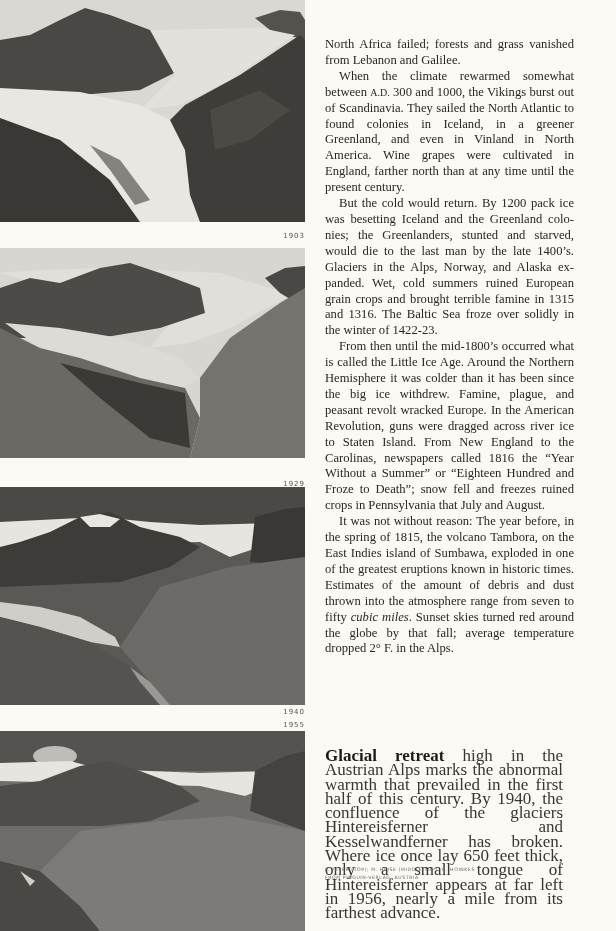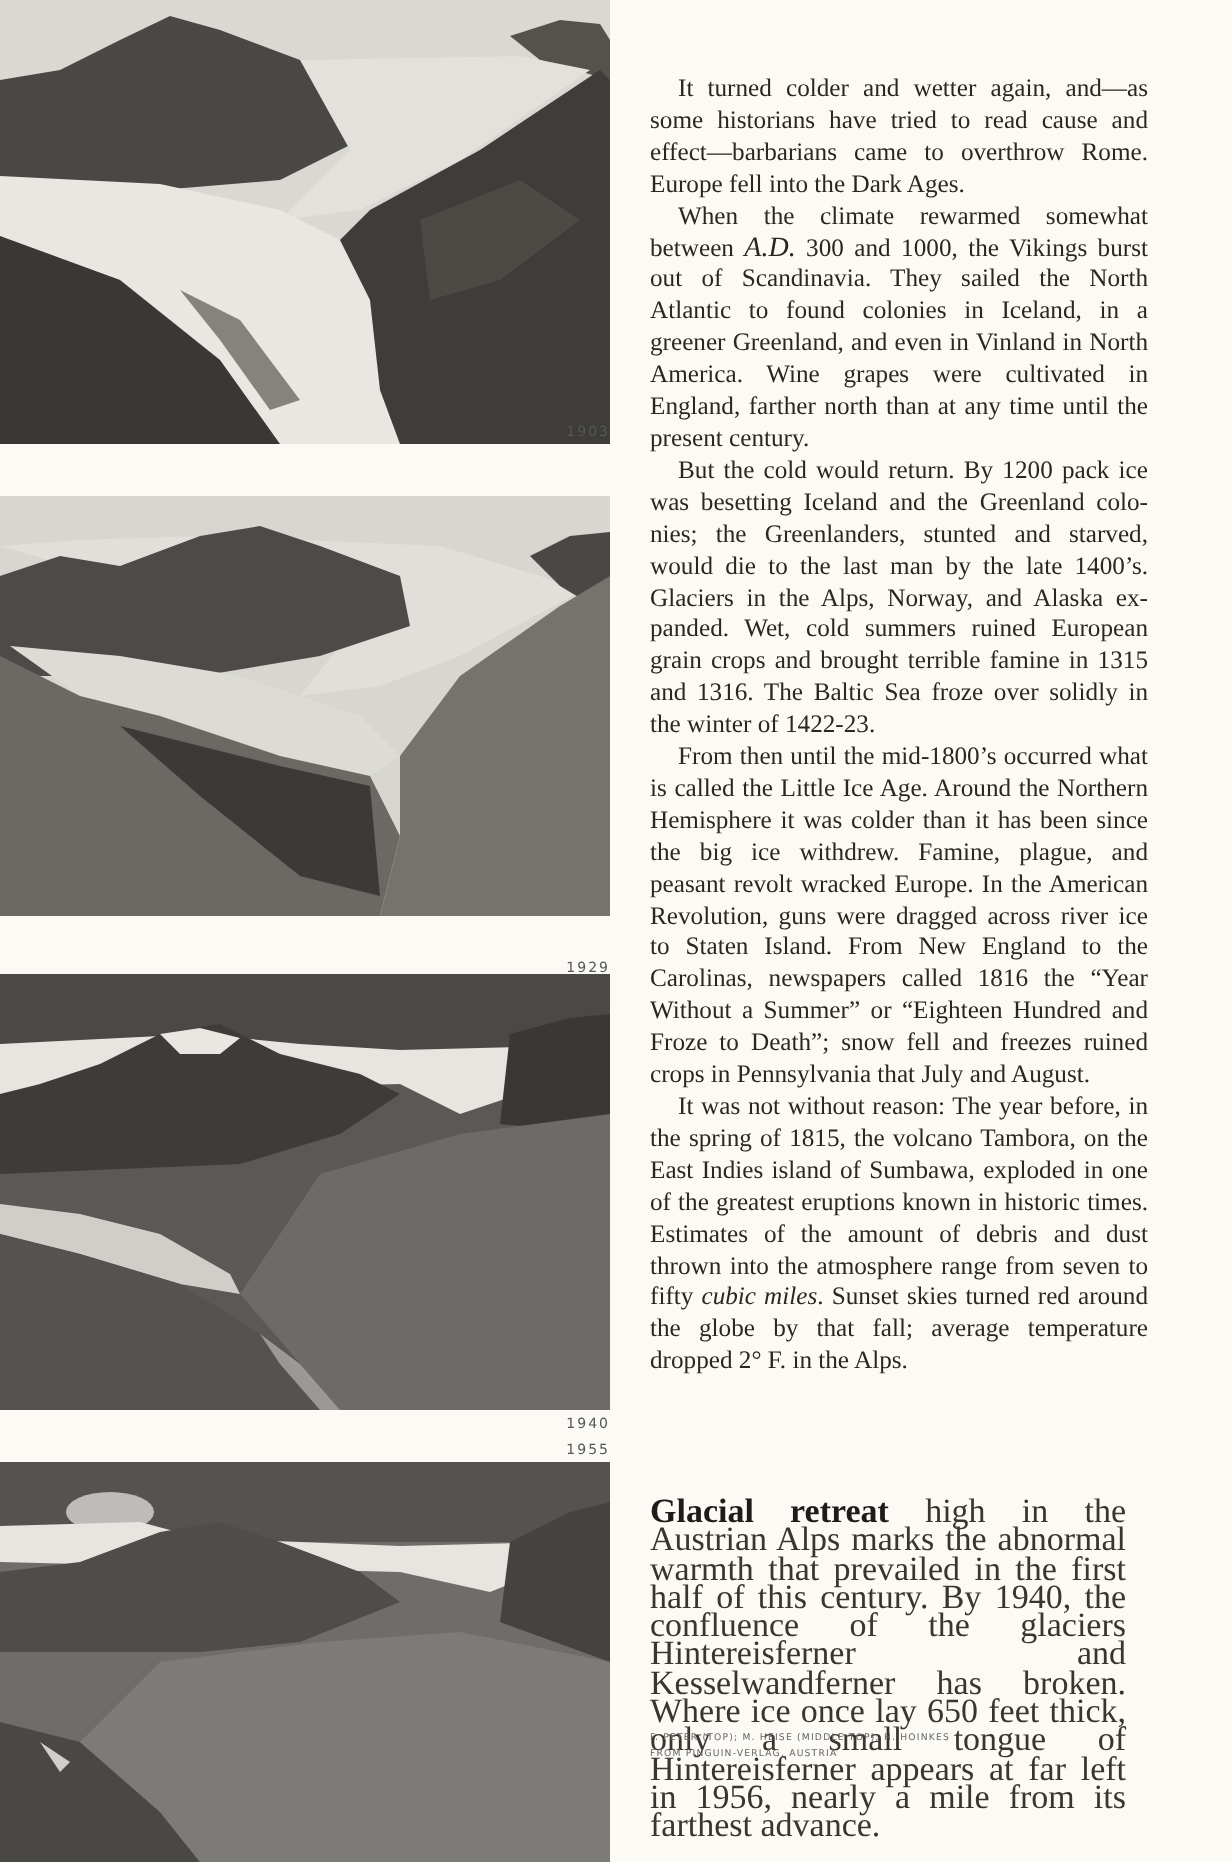--- a/index.html
+++ b/index.html
@@ -20,21 +20,21 @@
     font-family: "DejaVu Sans", sans-serif;
     font-size: 7px; letter-spacing: 1px; color: #555;
   }
   .text-col {
     position: absolute; left: 325px; width: 249px; top: 37px;
     font-size: 12.6px; line-height: 15.9px; text-align: justify;
     hyphens: manual;
   }
   .text-col p { margin: 0; text-indent: 14px; }
   .text-col p.first { text-indent: 0; }
-  .sc { font-variant: small-caps; font-size: 14px; font-style: italic; }
+  .sc { font-variant: small-caps; font-size: 10px; }
   .caption {
     position: absolute; left: 325px; width: 238px; top: 749px;
     font-size: 17px; line-height: 14.3px; text-align: justify;
     color: #3a3530;
   }
   .caption b { color: #1e1b18; }
   .credits {
     position: absolute; left: 325px; top: 866px; width: 250px;
     font-family: "DejaVu Sans", sans-serif;
     font-size: 4.6px; letter-spacing: 0.6px; line-height: 8px; color: #666;
@@ -50,21 +50,21 @@
     <path d="M0 40 L30 35 L60 20 L85 8 L110 15 L150 30 L185 45 L180 70 L140 90 L80 95 L0 90 Z" fill="#4a4844"></path>
     <path d="M255 18 L280 10 L300 12 L305 20 L305 40 L270 30 Z" fill="#55524d"></path>
     <path d="M150 30 L260 28 L295 35 L230 80 L180 105 L140 110 L175 75 Z" fill="#e2e1dc"></path>
     <path d="M0 88 L80 92 L140 105 L170 120 L185 150 L190 195 L200 222 L140 222 L110 180 L60 140 L0 118 Z" fill="#e8e7e2"></path>
     <path d="M0 118 L60 140 L110 180 L140 222 L0 222 Z" fill="#3a3835"></path>
     <path d="M185 105 L240 75 L300 35 L305 40 L305 222 L200 222 L190 195 L185 150 L170 120 Z" fill="#3f3d39"></path>
     <path d="M90 145 L120 160 L150 200 L135 205 L110 170 Z" fill="#5a5853" opacity="0.7"></path>
     <path d="M210 110 L260 90 L290 110 L250 140 L215 150 Z" fill="#55534e" opacity="0.6"></path>
   </svg>
 </div>
-<div class="year-label" style="top:212px;">1903</div>
+<div class="year-label" style="top:232px;">1903</div>
 
 <div class="photo" style="top:248px; height:210px;">
   <svg viewBox="0 0 305 210" preserveAspectRatio="none">
     <rect width="305" height="210" fill="#d7d6d0"></rect>
     <path d="M0 25 L40 22 L100 20 L150 22 L220 25 L270 40 L290 48 L230 80 L190 95 L150 100 L170 75 Z" fill="#e0dfda"></path>
     <path d="M0 40 L30 30 L60 35 L100 20 L130 15 L160 25 L200 40 L205 65 L160 80 L100 90 L0 90 Z" fill="#4d4b47"></path>
     <path d="M265 30 L285 20 L305 18 L305 60 L280 45 Z" fill="#4a4844"></path>
     <path d="M5 75 L60 80 L120 90 L180 110 L200 130 L185 140 L140 130 L80 110 L40 100 Z" fill="#dcdbd6"></path>
     <path d="M0 80 L40 100 L80 110 L140 130 L185 140 L200 170 L190 210 L0 210 Z" fill="#6b6964"></path>
     <path d="M60 115 L140 135 L185 145 L190 200 L150 190 L100 150 Z" fill="#3c3a37"></path>
@@ -98,21 +98,21 @@
     <path d="M0 32 L70 30 L100 38 L150 40 L200 42 L280 40 L270 55 L245 65 L200 55 L0 50 Z" fill="#e6e5e0"></path>
     <path d="M0 55 L40 50 L80 35 L110 30 L140 40 L180 55 L200 70 L150 90 L100 95 L0 95 Z" fill="#4f4d4a"></path>
     <path d="M255 40 L285 25 L305 20 L305 100 L250 80 Z" fill="#45433f"></path>
     <path d="M0 130 L40 140 L80 175 L100 200 L0 200 Z" fill="#4a4844"></path>
     <path d="M80 100 L160 90 L230 85 L305 100 L305 200 L100 200 L80 175 L40 140 Z" fill="#7d7b77"></path>
     <path d="M20 140 L35 150 L30 155 Z" fill="#d0cfca"></path>
   </svg>
 </div>
 
 <div class="text-col">
-  <p>It turned colder and wetter again, and—as some historians have tried to read cause and effect—barbarians came to overthrow Rome. Europe fell into the Dark Ages.</p>
+  <p class="first">North Africa failed; forests and grass vanished from Lebanon and Galilee.</p>
   <p><span>When the climate rewarmed somewhat between </span><span class="sc">A.D.</span><span> 300 and 1000, the Vikings burst out of Scandinavia. They sailed the North Atlantic to found colonies in Iceland, in a greener Greenland, and even in Vinland in North America. Wine grapes were cultivated in England, farther north than at any time until the present century.</span></p>
   <p>But the cold would return. By 1200 pack ice was besetting Iceland and the Greenland colo­nies; the Greenlanders, stunted and starved, would die to the last man by the late 1400’s. Glaciers in the Alps, Norway, and Alaska ex­panded. Wet, cold summers ruined European grain crops and brought terrible famine in 1315 and 1316. The Baltic Sea froze over solid­ly in the winter of 1422-23.</p>
   <p>From then until the mid-1800’s occurred what is called the Little Ice Age. Around the Northern Hemisphere it was colder than it has been since the big ice withdrew. Famine, plague, and peasant revolt wracked Europe. In the American Revolution, guns were dragged across river ice to Staten Island. From New England to the Carolinas, news­papers called 1816 the “Year Without a Sum­mer” or “Eighteen Hundred and Froze to Death”; snow fell and freezes ruined crops in Pennsylvania that July and August.</p>
   <p><span>It was not without reason: The year before, in the spring of 1815, the volcano Tambora, on the East Indies island of Sumbawa, ex­ploded in one of the greatest eruptions known in historic times. Estimates of the amount of debris and dust thrown into the atmosphere range from seven to fifty </span><em>cubic miles</em><span>. Sunset skies turned red around the globe by that fall; average temperature dropped 2° F. in the Alps.</span></p>
 </div>
 
 <div class="caption">
   <b>Glacial retreat</b><span> high in the Austrian Alps marks the abnormal warmth that prevailed in the first half of this century. By 1940, the confluence of the glaciers Hintereisferner and Kesselwandferner has broken. Where ice once lay 650 feet thick, only a small tongue of Hintereisferner appears at far left in 1956, nearly a mile from its farthest advance.</span>
 </div>
 

